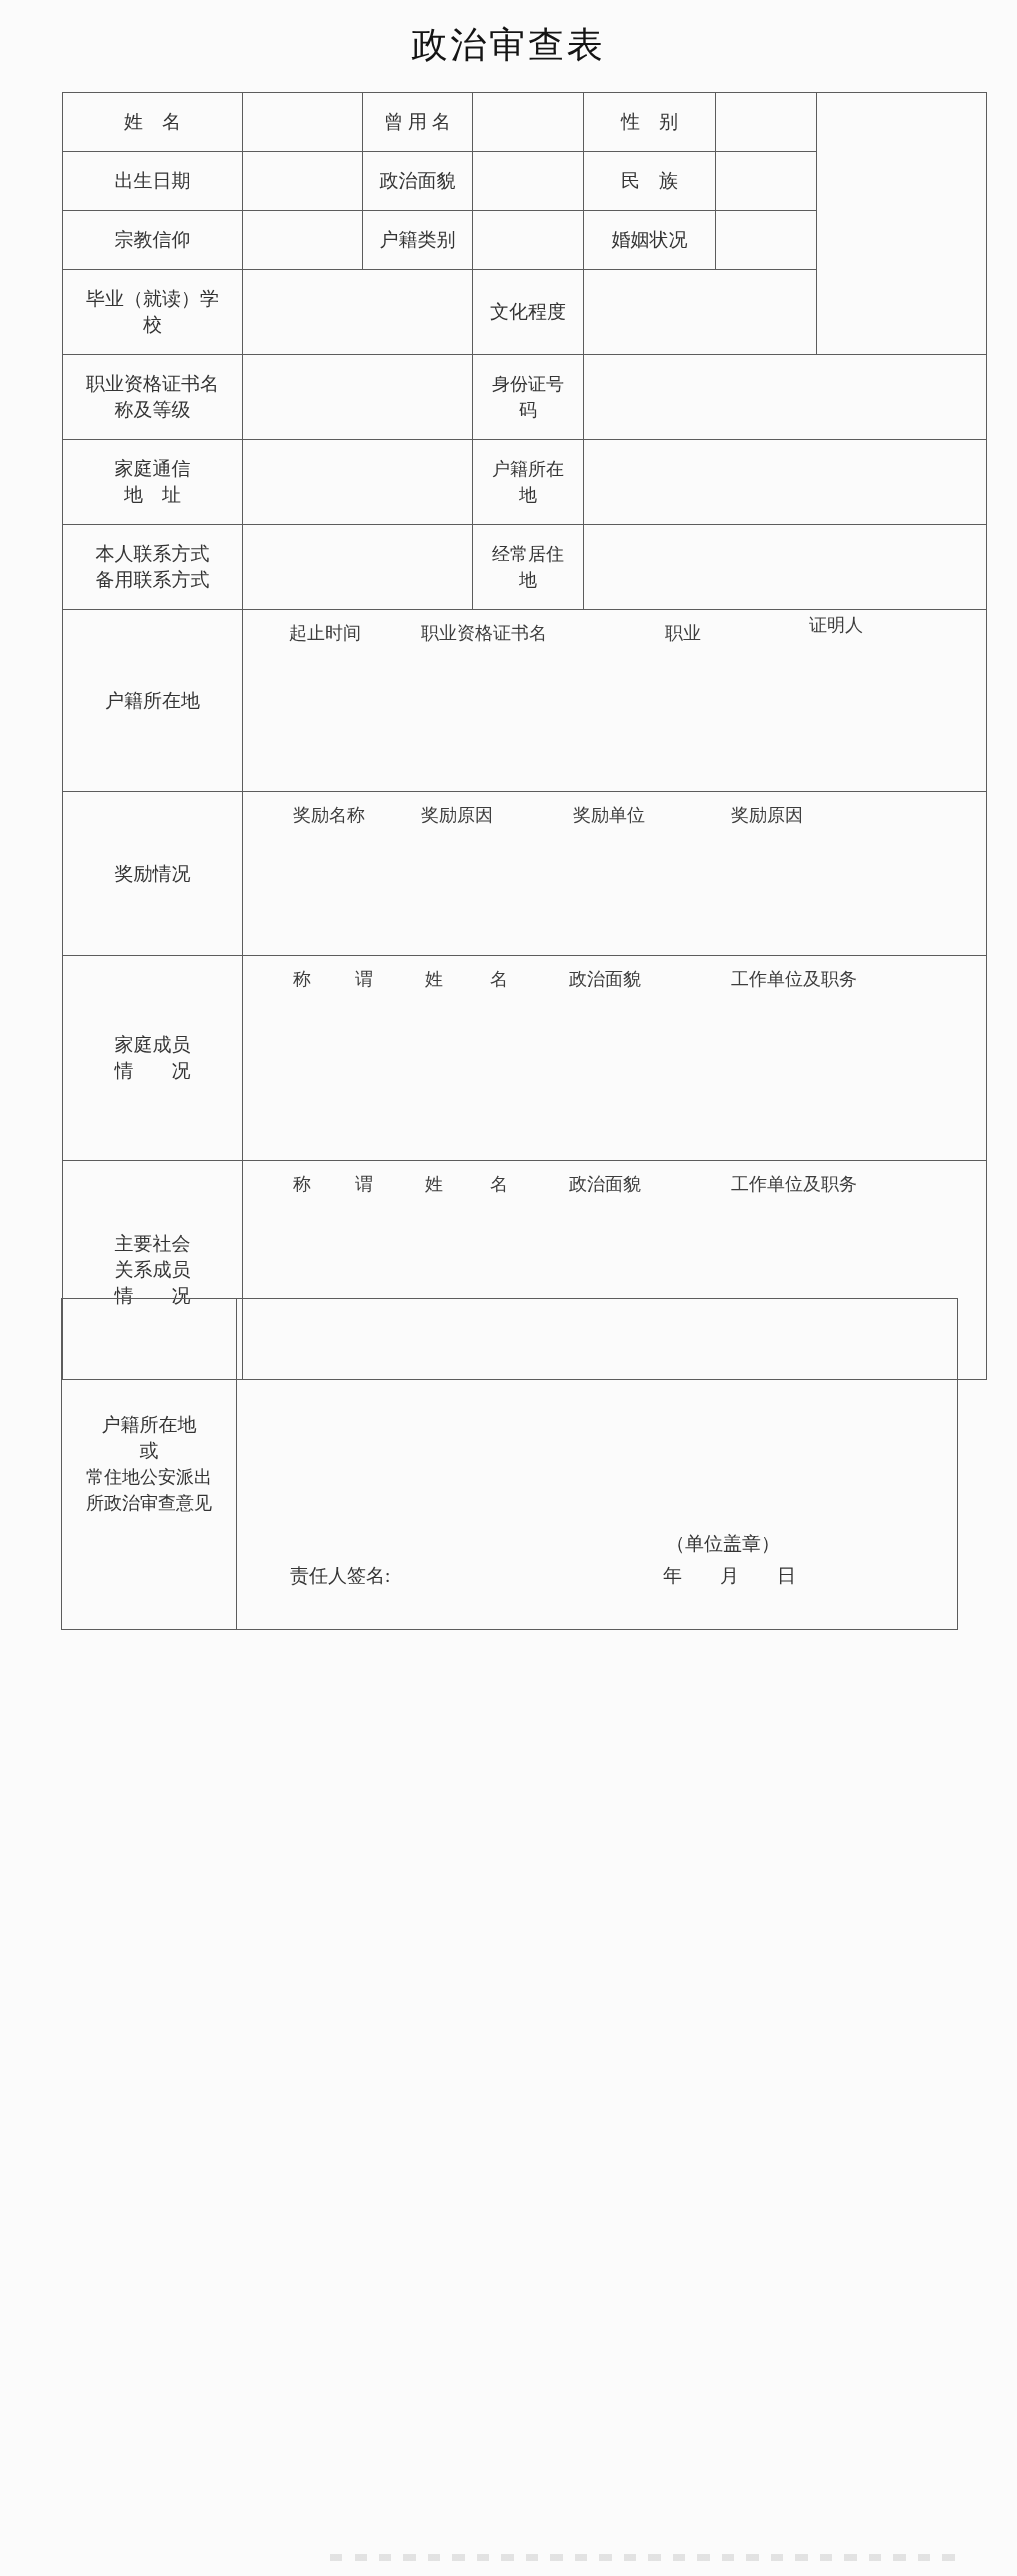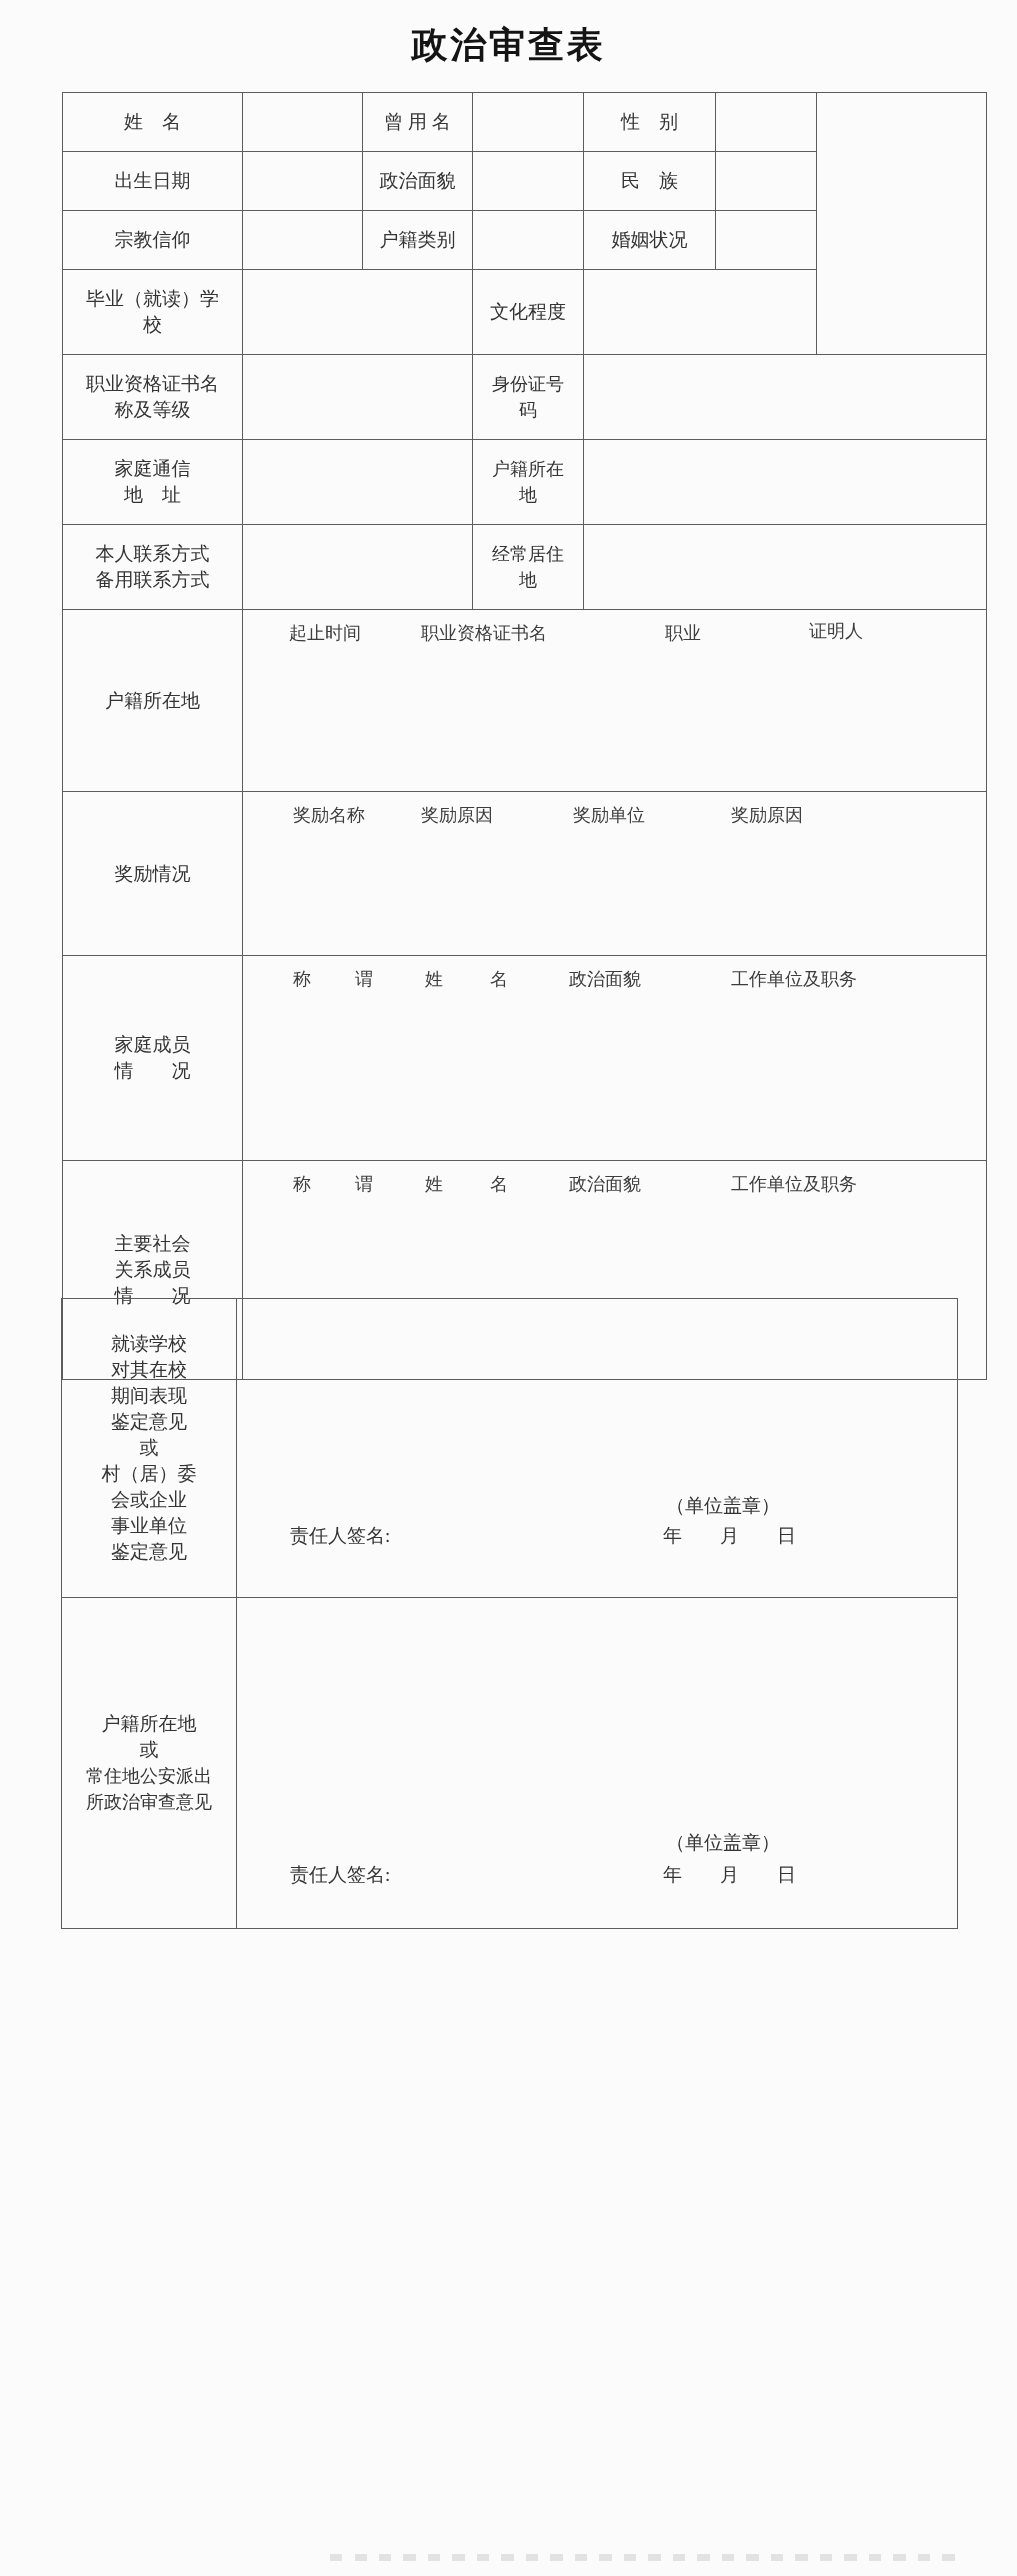--- a/index.html
+++ b/index.html
@@ -11,21 +11,21 @@
     font-family:"Liberation Serif","DejaVu Serif",serif;
     color:#343434;
     overflow:hidden;
   }
   .title{
     position:absolute;
     top:21px; left:0;
     width:100%;
     text-align:center;
     font-size:36px;
-    font-weight:bold;
+    font-weight:normal;
     letter-spacing:2.8px;
     color:#141414;
   }
   table.form{
     position:absolute;
     border-collapse:collapse;
     table-layout:fixed;
     background:transparent;
   }
   table.form td{
@@ -147,21 +147,21 @@
       <td class="lbl" style="font-size:18px">经常居住地</td>
       <td colspan="3"></td>
     </tr>
 
     <tr style="height:182px">
       <td class="lbl sec-top">户籍所在地</td>
       <td colspan="6" class="content sec-top">
         <span class="hdr-item" style="left:46px;top:11.3px">起止时间</span>
         <span class="hdr-item" style="left:178px;top:11.3px">职业资格证书名</span>
         <span class="hdr-item" style="left:422px;top:11.3px">职业</span>
-        <span class="hdr-item" style="left:566px;top:9px">证明人</span>
+        <span class="hdr-item" style="left:566px;top:3px">证明人</span>
       </td>
     </tr>
 
     <tr style="height:164px">
       <td class="lbl sec-top">奖励情况</td>
       <td colspan="6" class="content sec-top">
         <span class="hdr-item" style="left:50px;top:11.3px">奖励名称</span>
         <span class="hdr-item" style="left:178px;top:11.3px">奖励原因</span>
         <span class="hdr-item" style="left:330px;top:11.3px">奖励单位</span>
         <span class="hdr-item" style="left:488px;top:11.3px">奖励原因</span>
@@ -201,38 +201,20 @@
   </tbody>
     </table>
 
   <table class="form" id="t2">
     <colgroup>
       <col style="width:175px">
         <col style="width:721px">
     </colgroup>
 
     <tbody>
-        <tr style="height:299px">
-      <td class="lbl lines-27">
-        <div>就读学校</div>
-        <div>对其在校</div>
-        <div>期间表现</div>
-        <div>鉴定意见</div>
-        <div>或</div>
-        <div>村（居）委</div>
-        <div>会或企业</div>
-        <div>事业单位</div>
-        <div>鉴定意见</div>
-      </td>
-      <td class="content">
-        <span class="abs" style="left:429px;top:194px">（单位盖章）</span>
-        <span class="abs" style="left:53px;top:224px">责任人签名:</span>
-        <span class="abs" style="left:426px;top:224px">年　　月　　日</span>
-      </td>
-    </tr>
 
     <tr style="height:331px">
       <td class="lbl lines-25">
         <div>户籍所在地</div>
         <div>或</div>
         <div style="font-size:18px">常住地公安派出</div>
         <div style="font-size:18px">所政治审查意见</div>
       </td>
       <td class="content">
         <span class="abs" style="left:429px;top:232px">（单位盖章）</span>

